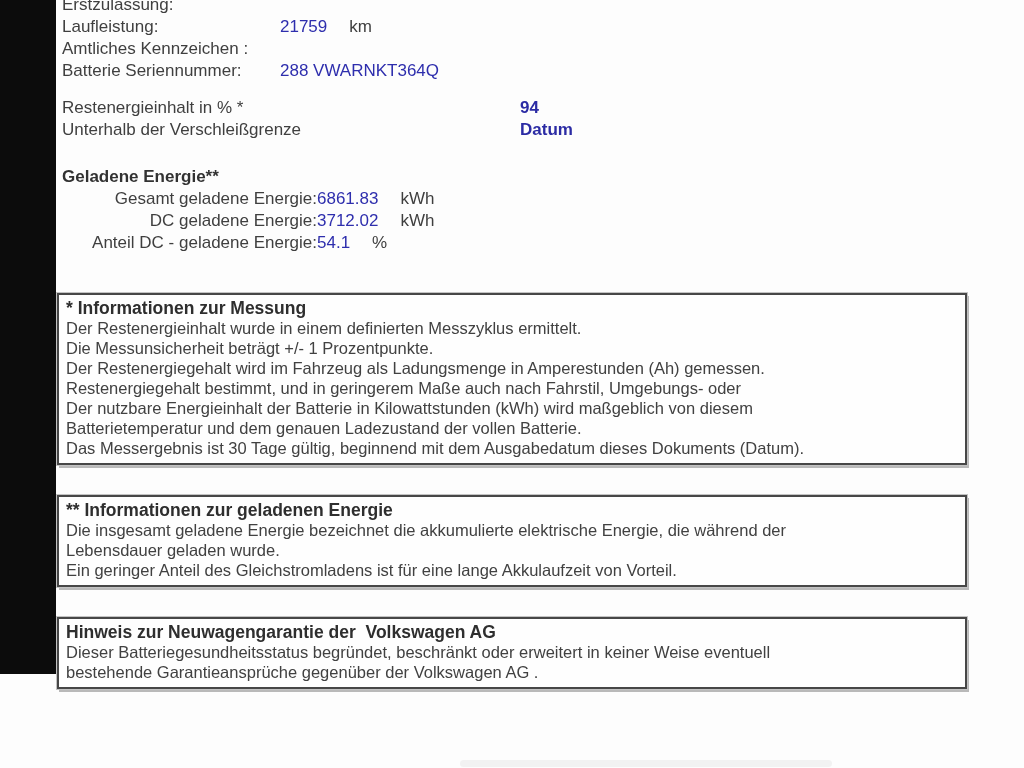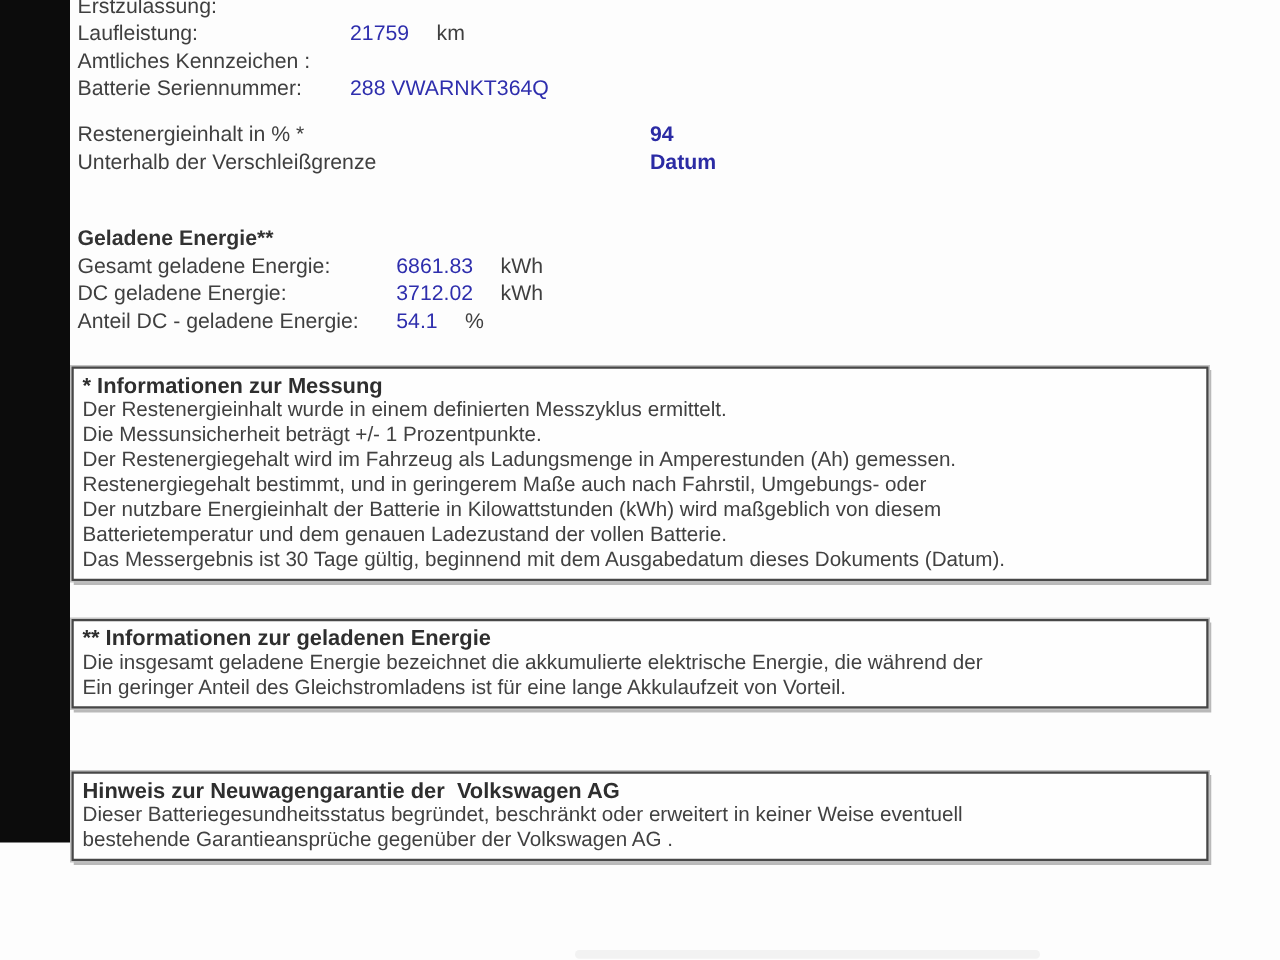--- a/index.html
+++ b/index.html
@@ -27,21 +27,21 @@
     position: absolute;
     left: 62px;
     font-size: 17px;
     line-height: 22px;
     white-space: nowrap;
   }
   .row { display: flex; }
   .lbl { flex-shrink: 0; color: #3f3f3f; }
   .vehicle .lbl  { width: 218px; }
   .soh .lbl      { width: 458px; }
-  .charged .lbl  { width: 255px; }
+  .charged .lbl  { width: 255px; text-align: right; }
   .val  { color: #2e2ead; text-align: right; }
   .bold-val { color: #2b2ba4; font-weight: bold; }
   .unit { color: #3f3f3f; margin-left: 22px; }
   .sec-title { font-weight: bold; color: #323232; }
   .info-box {
     position: absolute;
     left: 57px;
     width: 892px;
     background: #fefefe;
     border: 2px solid #474747;
@@ -97,21 +97,21 @@
     <div class="row">
       <span class="lbl">Restenergieinhalt in % *</span>
       <span class="bold-val">94</span>
     </div>
     <div class="row">
       <span class="lbl">Unterhalb der Verschleißgrenze</span>
       <span class="bold-val">Datum</span>
     </div>
   </div>
 
-  <div class="blk charged" style="top:180px;">
+  <div class="blk charged" style="top:166px;">
     <div class="sec-title">Geladene Energie**</div>
     <div class="row">
       <span class="lbl">Gesamt geladene Energie:</span>
       <span class="val">6861.83</span>
       <span class="unit">kWh</span>
     </div>
     <div class="row">
       <span class="lbl">DC geladene Energie:</span>
       <span class="val">3712.02</span>
       <span class="unit">kWh</span>
@@ -130,20 +130,21 @@
     <div class="box-line">Der Restenergiegehalt wird im Fahrzeug als Ladungsmenge in Amperestunden (Ah) gemessen.</div>
     <div class="box-line">Restenergiegehalt bestimmt, und in geringerem Maße auch nach Fahrstil, Umgebungs- oder</div>
     <div class="box-line">Der nutzbare Energieinhalt der Batterie in Kilowattstunden (kWh) wird maßgeblich von diesem</div>
     <div class="box-line">Batterietemperatur und dem genauen Ladezustand der vollen Batterie.</div>
     <div class="box-line">Das Messergebnis ist 30 Tage gültig, beginnend mit dem Ausgabedatum dieses Dokuments (Datum).</div>
   </div>
 
   <div class="info-box" style="top:479px;">
     <div class="box-title">** Informationen zur geladenen Energie</div>
     <div class="box-line">Die insgesamt geladene Energie bezeichnet die akkumulierte elektrische Energie, die während der</div>
+    <div class="box-line">Lebensdauer geladen wurde.</div>
     <div class="box-line">Ein geringer Anteil des Gleichstromladens ist für eine lange Akkulaufzeit von Vorteil.</div>
   </div>
 
   <div class="info-box" style="top:601px;">
     <div class="box-title">Hinweis zur Neuwagengarantie der  Volkswagen AG</div>
     <div class="box-line">Dieser Batteriegesundheitsstatus begründet, beschränkt oder erweitert in keiner Weise eventuell</div>
     <div class="box-line">bestehende Garantieansprüche gegenüber der Volkswagen AG .</div>
   </div>
 
   <div class="bottom-band"></div>

